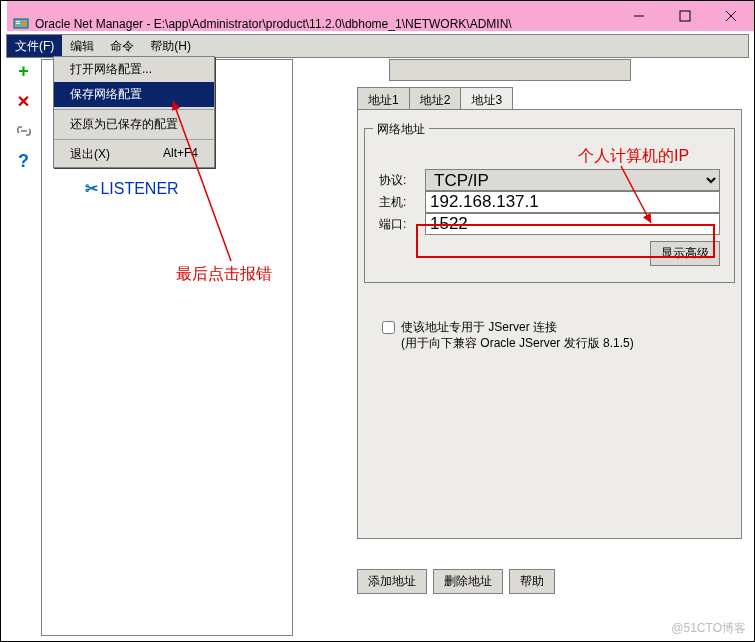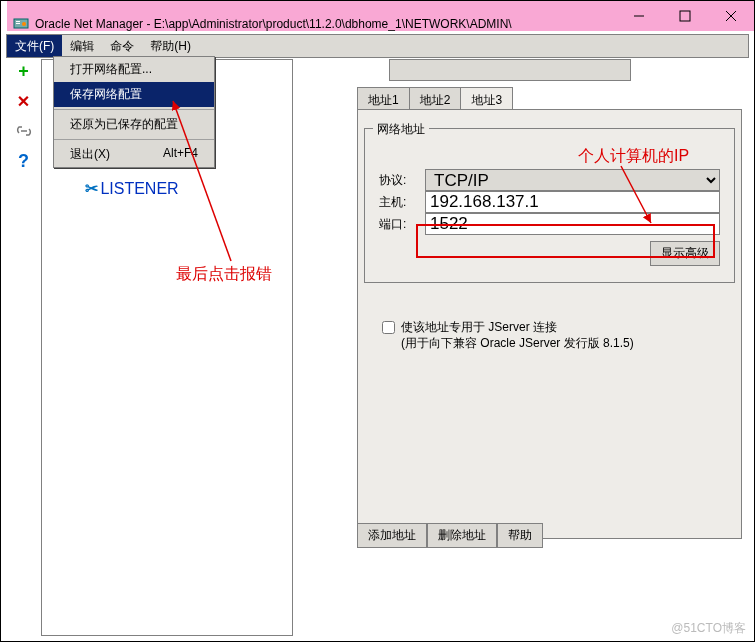--- a/index.html
+++ b/index.html
@@ -32,21 +32,21 @@
 .group .legend{position:absolute;left:8px;top:-8px;background:#eeece8;padding:0 4px}
 .row{display:flex;align-items:center;margin-bottom:0}
 .row .lbl{width:46px}
 .row select,.row input{flex:1;height:22px;border:1px solid #808080;background:#fff;padding:0 4px;font-family:inherit;font-size:17px;box-sizing:border-box}
 .row select{background:#dcdad5}
 .btnrow{text-align:right;margin-top:6px}
 .btn{display:inline-block;padding:3px 10px;background:#dcdad5;border:1px solid #808080;cursor:default}
 .chkrow{display:flex;align-items:flex-start;margin-top:36px}
 .chkrow input{margin:2px 6px 0 18px}
 .chkrow .ct{line-height:16px}
-.bottombtns{position:absolute;left:60px;top:464px;display:flex;}
+.bottombtns{position:absolute;left:60px;top:510px;display:flex;gap:6px}
 .annot{position:absolute;color:#d00;font-size:16px;pointer-events:none}
 .redbox{position:absolute;border:2px solid #d00;pointer-events:none}
 .watermark{position:absolute;right:8px;bottom:4px;color:#bbb;font-size:12px}
 svg{overflow:visible}
 </style>
 </head>
 <body>
 
 <div class="shot">
 

